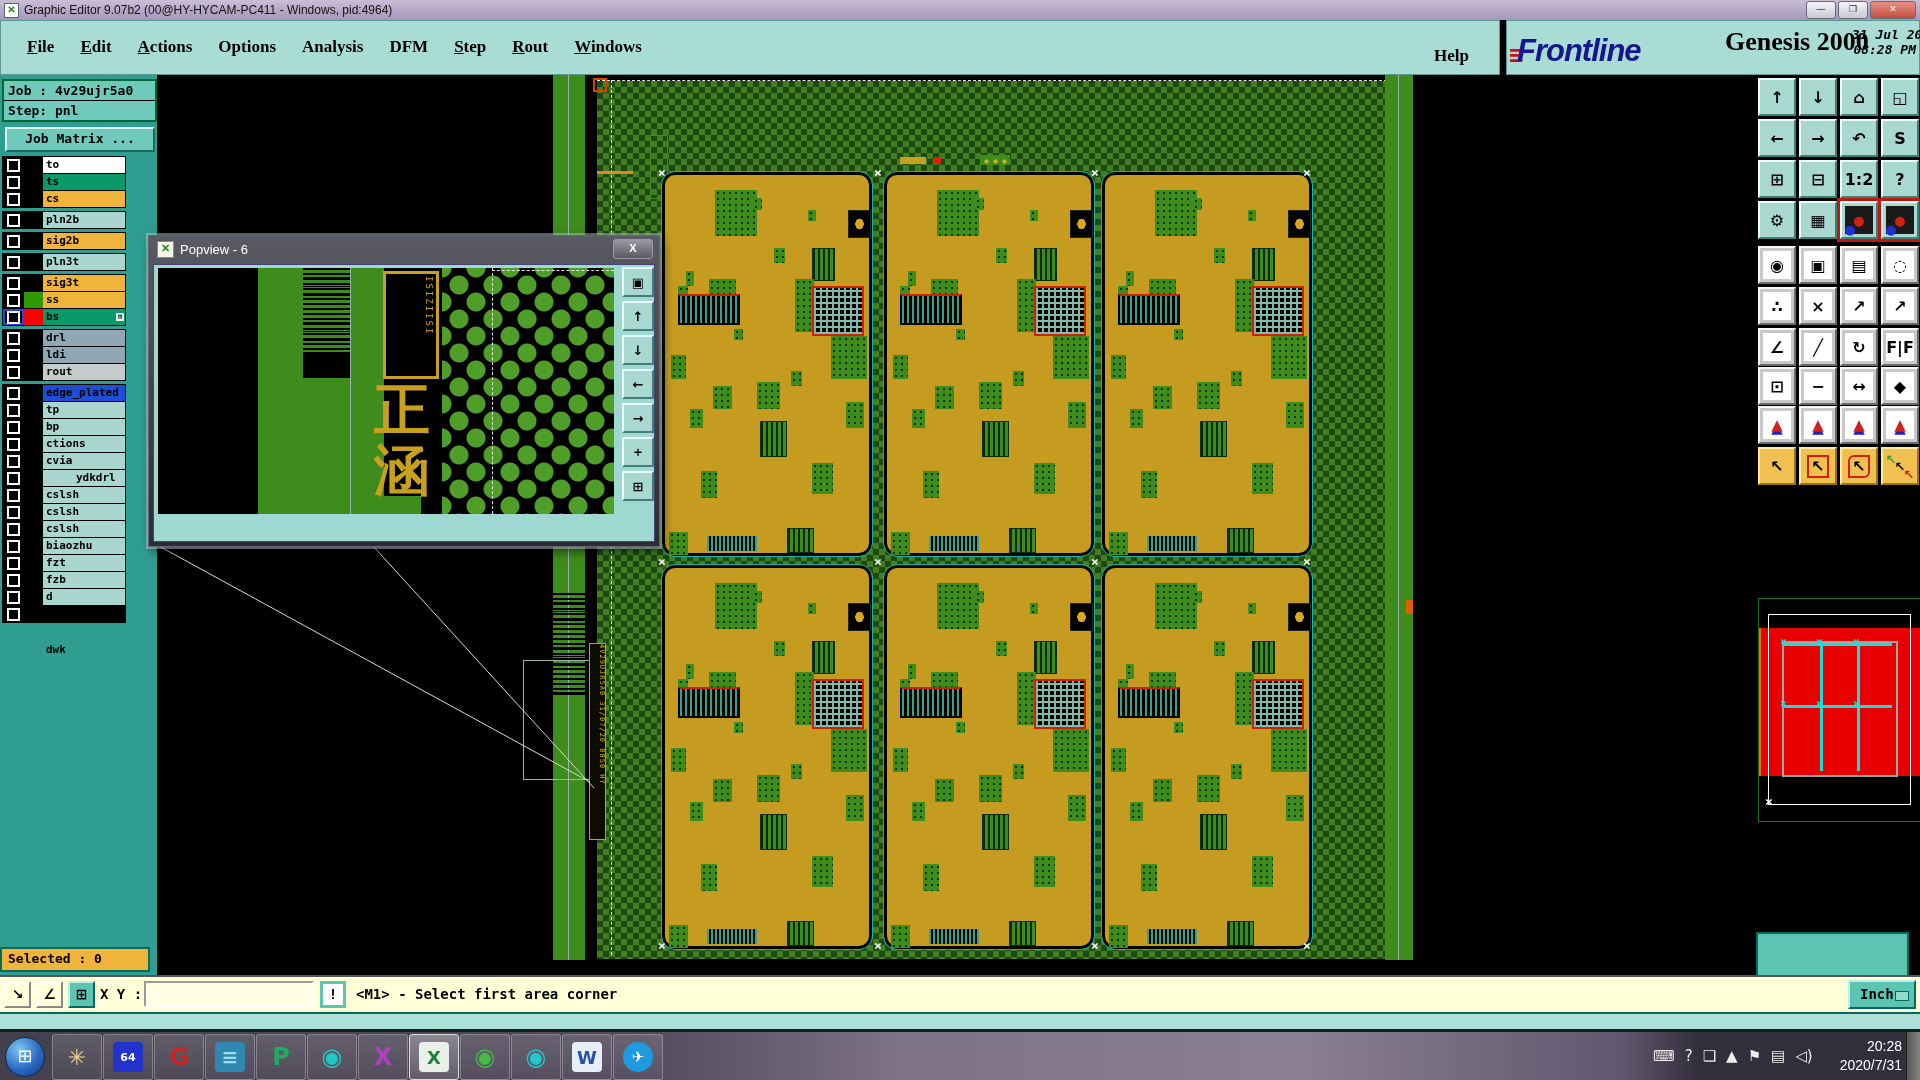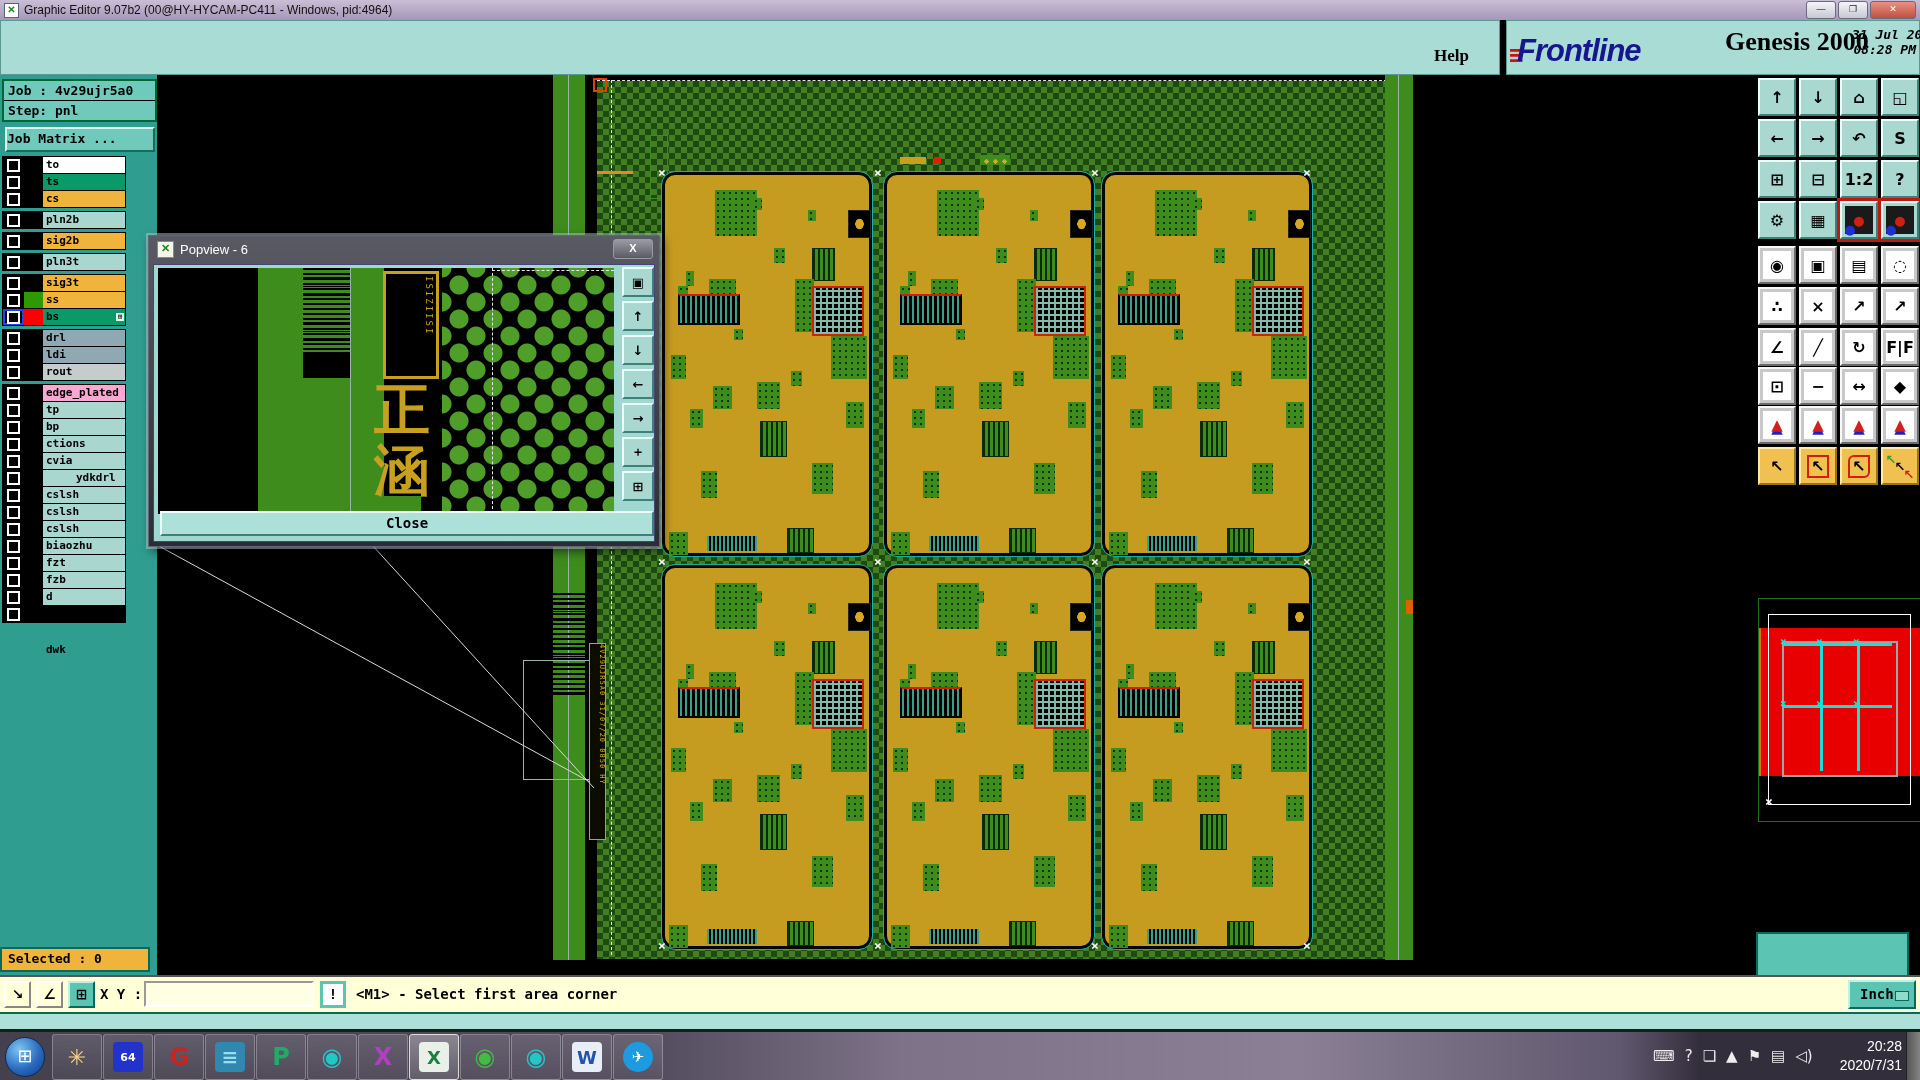--- a/index.html
+++ b/index.html
@@ -31,21 +31,21 @@
   #genesis{left:218px;top:6px;font-family:"Liberation Serif",serif;font-weight:bold;font-size:26px;color:#000;}
   #graphic-editor{left:258px;top:36px;font-family:"Liberation Serif",serif;font-style:italic;font-weight:bold;font-size:14px;margin-top:40px;}
   #brand-date{left:345px;top:6px;font-style:italic;font-weight:bold;font-size:13px;line-height:15px;white-space:pre;text-align:right;width:64px;}
   
   #sidebar{left:0;top:75px;width:157px;height:900px;background:#2f9e90;}
   #jobbox{left:2px;top:4px;width:151px;border:2px solid #063;background:#6fcabc;}
   .jobline{border-bottom:1px solid #000;padding:2px 4px;font-weight:bold;font-size:13px;color:#000;white-space:pre;}
   .jobline:last-child{border-bottom:none;}
   #jobmatrix{left:5px;top:52px;width:146px;height:21px;background:#6fcabc;
              border:2px solid;border-color:#d8f8f0 #1a6a5c #1a6a5c #d8f8f0;
-             font-weight:bold;font-size:13px;text-align:left;line-height:20px;color:#000;}
+             font-weight:bold;font-size:13px;text-align:center;line-height:20px;color:#000;}
   #layers{left:2px;top:81px;width:124px;}
   .lgroup{border:1px solid #000;margin-bottom:3px;background:#000;}
   .lrow{display:flex;height:16px;border-bottom:1px solid #000;}
   .lrow:last-child{border-bottom:none;}
   .lchk{width:21px;background:#000;display:flex;align-items:center;justify-content:center;}
   .lchk .box{width:9px;height:9px;border:2px solid #fff;background:#000;}
   .lchk.bsel{box-shadow:inset 0 0 0 2px #2244ee;}
   .lsw{width:19px;background:#000;}
   .lname{flex:1;font-weight:bold;font-size:11px;line-height:16px;color:#000;padding-left:3px;position:relative;}
   .lname .grid8{position:absolute;right:1px;top:4px;width:8px;height:8px;background:#dfe;color:#000;font-size:7px;line-height:8px;text-align:center;}
@@ -163,20 +163,21 @@
   <div class="abs" id="titlebar">
     <div id="title-icon">✕</div>
     <span>Graphic Editor 9.07b2 (00@HY-HYCAM-PC411 - Windows, pid:4964)</span>
     <span class="spacer"></span>
     <div class="winbtn">—</div>
     <div class="winbtn">❐</div>
     <div class="winbtn close">✕</div>
   </div>
 
   <div class="abs" id="menubar">
+    <div id="menuitems"><span class="menuitem"><u>F</u>ile</span><span class="menuitem"><u>E</u>dit</span><span class="menuitem"><u>A</u>ctions</span><span class="menuitem">Options</span><span class="menuitem">Analysis</span><span class="menuitem">DFM</span><span class="menuitem"><u>S</u>tep</span><span class="menuitem"><u>R</u>out</span><span class="menuitem"><u>W</u>indows</span></div>
     <div id="help-item" class="menuitem">Help</div>
   </div>
   <div class="abs" id="logopanel">
     <div class="abs" id="speedlines">≡</div>
     <div class="abs" id="frontline">Frontline</div>
     <div class="abs" id="genesis">Genesis 2000</div>
     <div class="abs" id="graphic-editor">Graphic Editor</div>
     <div class="abs" id="brand-date">31 Jul 2020
 08:28 PM</div>
   </div>
@@ -283,21 +284,21 @@
             <div class="lsw" style="background: rgb(0, 0, 0);"></div>
             <div class="lname" style="background: rgb(196, 204, 204);">rout</div>
           </div>
         </div>
         <div class="lgroup">
           <div class="lrow">
             <div class="lchk">
               <div class="box"></div>
             </div>
             <div class="lsw" style="background: rgb(0, 0, 0);"></div>
-            <div class="lname" style="background: #f9a8d4;">edge_plated</div>
+            <div class="lname" style="background: #1d4ed8;">edge_plated</div>
           </div>
           <div class="lrow">
             <div class="lchk">
               <div class="box"></div>
             </div>
             <div class="lsw" style="background: rgb(0, 0, 0);"></div>
             <div class="lname" style="background: rgb(170, 214, 208);">tp</div>
           </div>
           <div class="lrow">
             <div class="lchk">
@@ -842,21 +843,20 @@
       </div>
       <div id="pv-sidebtns">
           <div class="pvbtn" style="top: 2px;">▣</div>
           <div class="pvbtn" style="top: 36px;">↑</div>
           <div class="pvbtn" style="top: 70px;">↓</div>
           <div class="pvbtn" style="top: 104px;">←</div>
           <div class="pvbtn" style="top: 138px;">→</div>
           <div class="pvbtn" style="top: 172px;">＋</div>
           <div class="pvbtn" style="top: 206px;">⊞</div>
         </div>
-      <div id="pv-closebar">Close</div>
     </div>
   </div>
 
   <div class="abs" id="cmdrow">
     <div id="cmdbtns">
         <div class="cbtn" style="left: 4px;">↘</div>
         <div class="cbtn" style="left: 36px;">∠</div>
         <div class="cbtn sel" style="left: 68px;">⊞</div>
       </div>
     <div class="abs" id="xylabel">X Y :</div>

